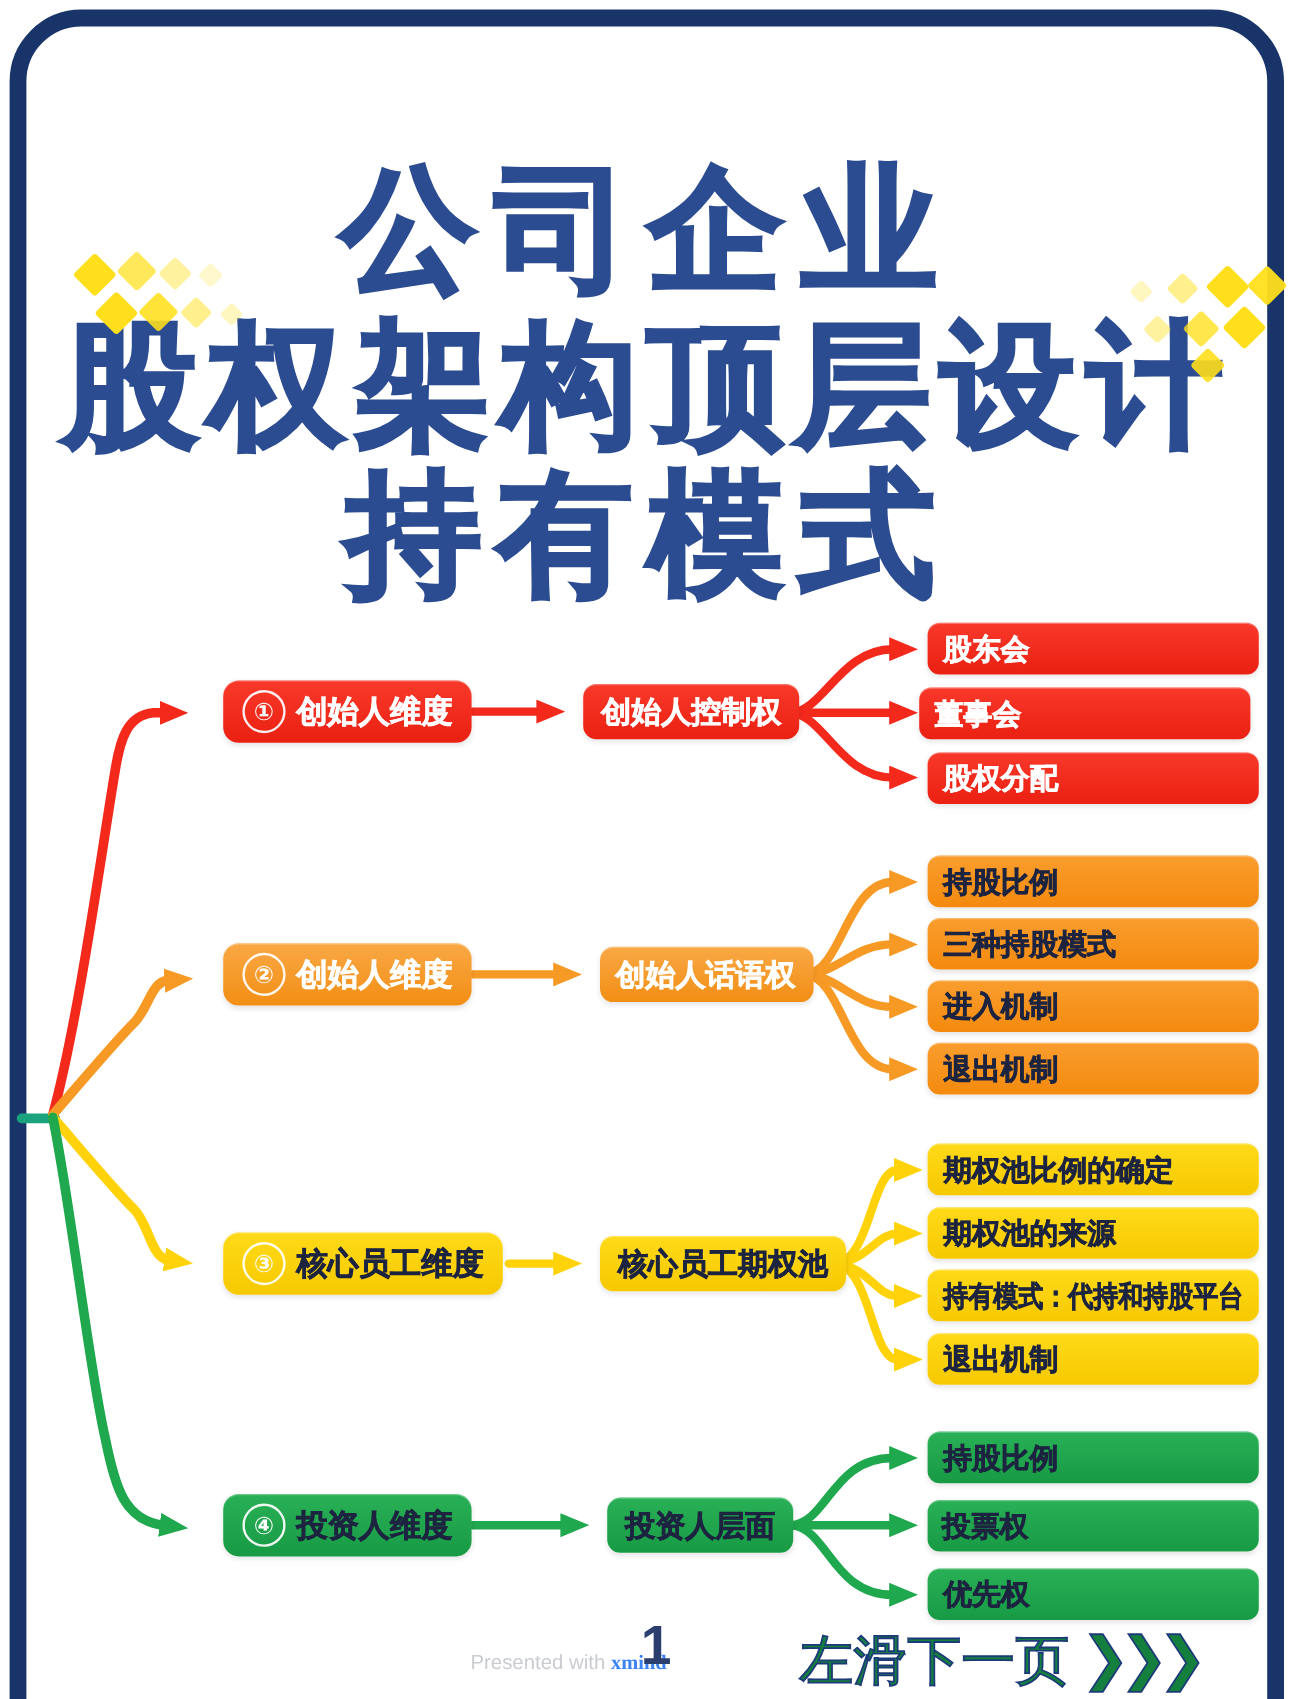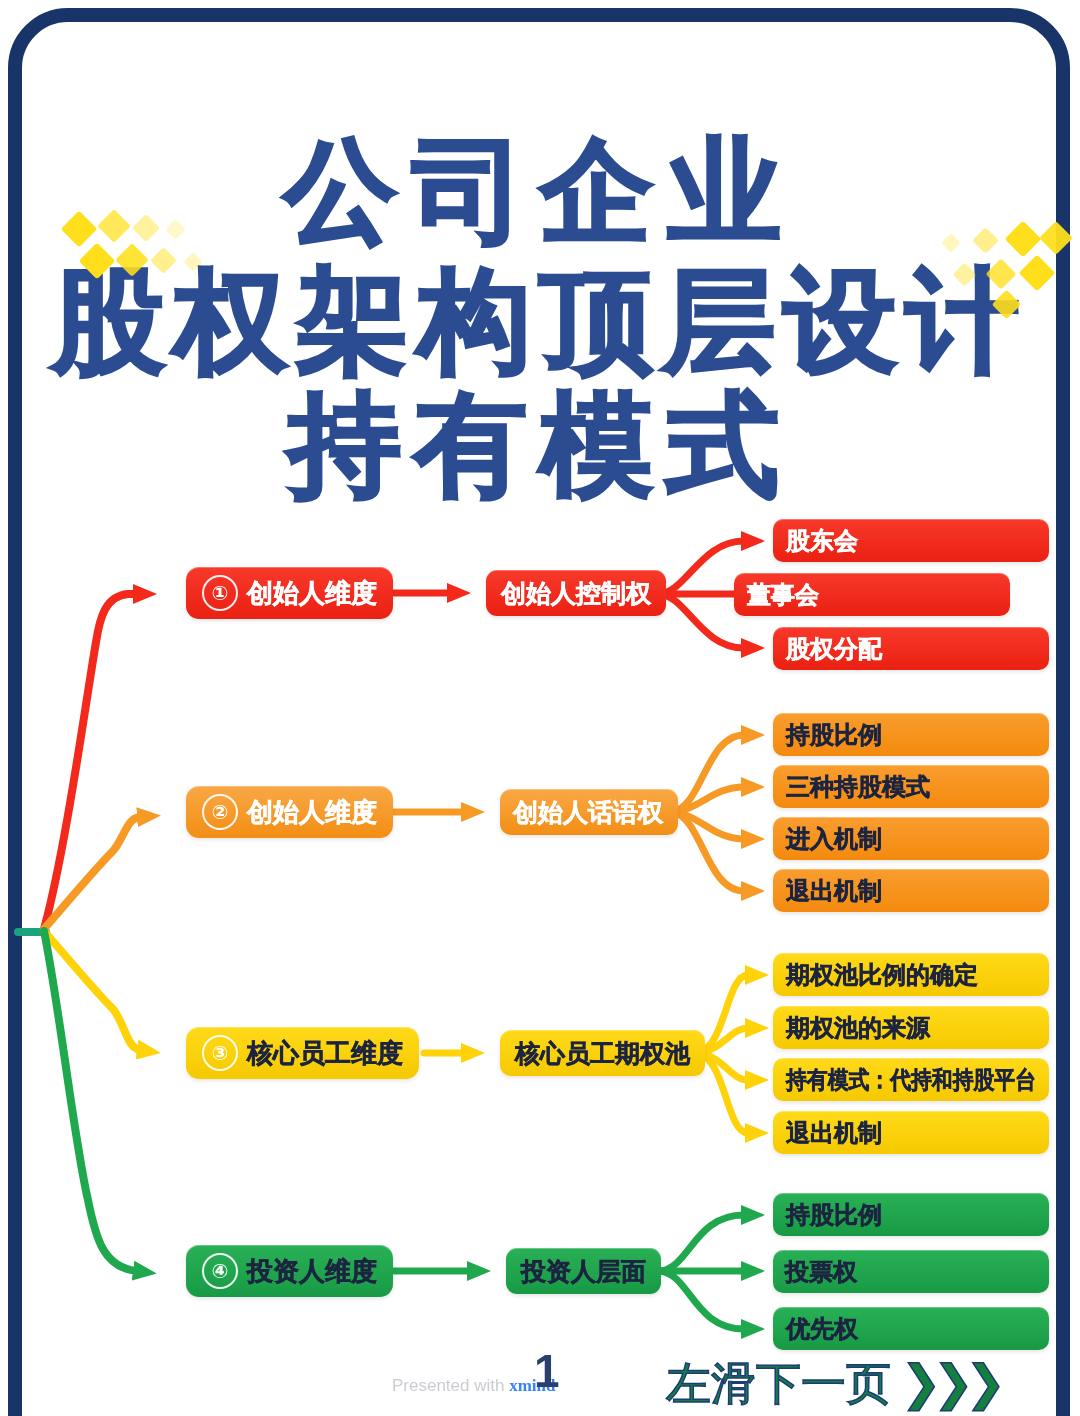--- a/index.html
+++ b/index.html
@@ -148,21 +148,21 @@
 </svg>
 
 <div class="node l1 red" style="left:186px;top:567px;">
   <span class="num">①</span>
   <span class="lbl">创始人维度</span>
 </div>
 <div class="node l2 red" style="left:486px;top:570px;">创始人控制权</div>
 <div class="node leaf red" style="left:773px;top:519px;">
     <span class="lbl">股东会</span>
   </div>
-<div class="node leaf red" style="left:734px;top:573px;">
+<div class="node leaf red" style="left:766px;top:573px;">
     <span class="lbl">董事会</span>
   </div>
 <div class="node leaf red" style="left:773px;top:627px;">
     <span class="lbl">股权分配</span>
   </div>
 
 <div class="node l1 orange" style="left:186px;top:786px;">
   <span class="num">②</span>
   <span class="lbl">创始人维度</span>
 </div>

